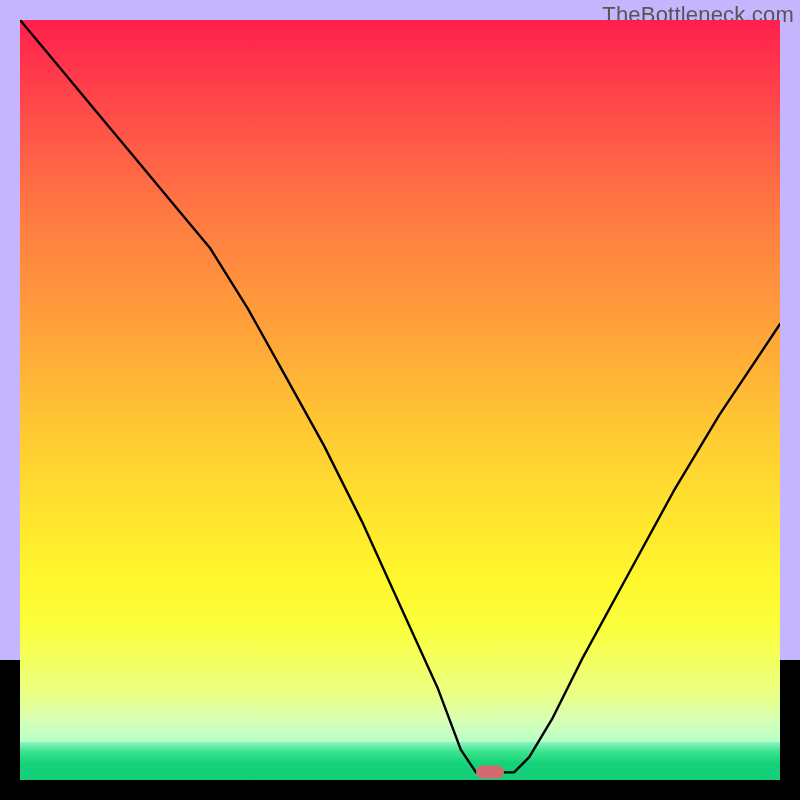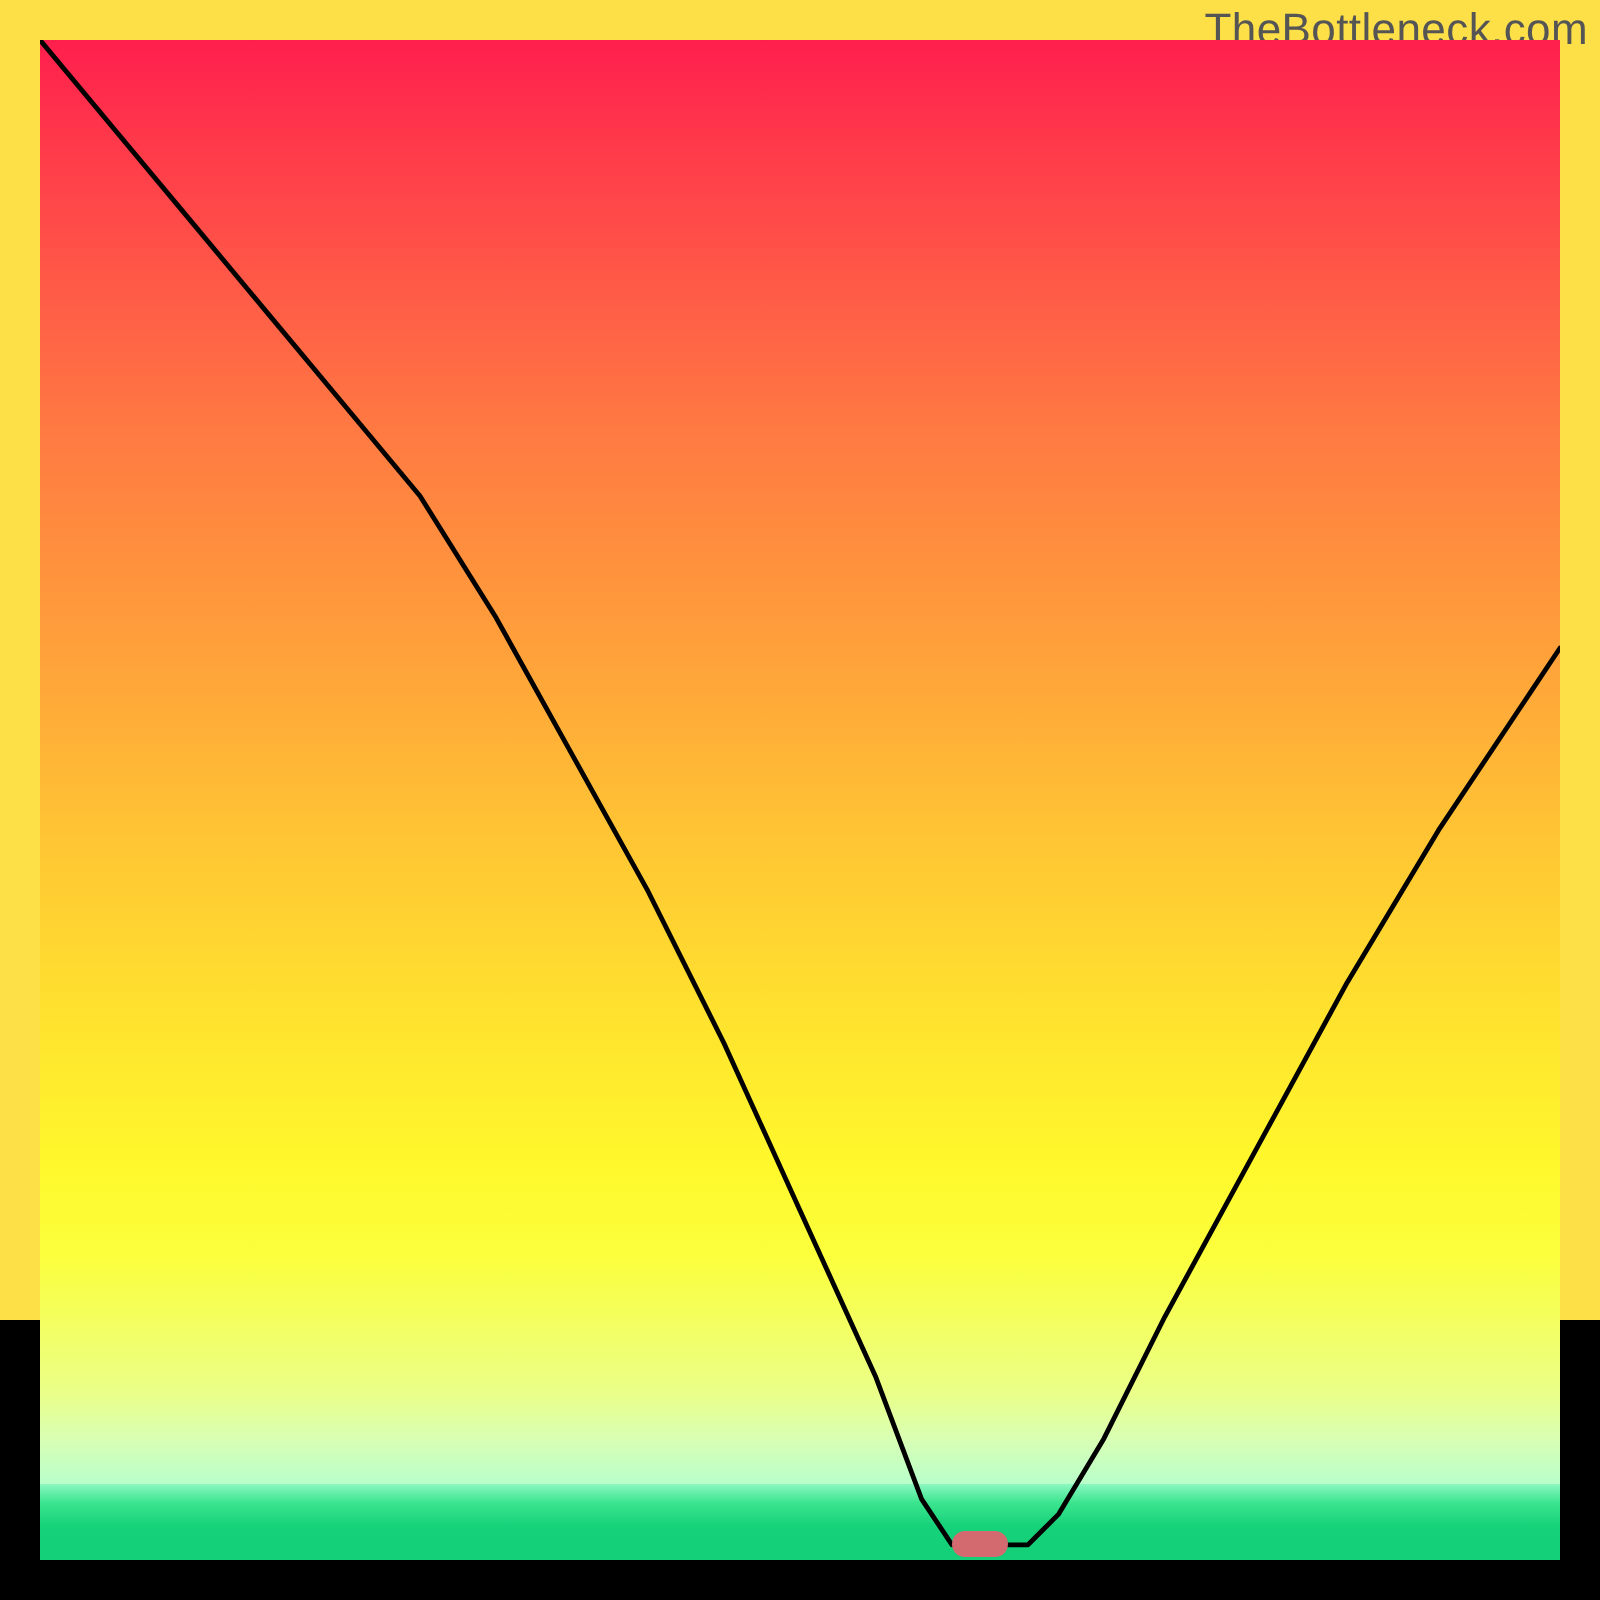--- a/index.html
+++ b/index.html
@@ -10,21 +10,21 @@
     background: #000;
     overflow: hidden;
     font-family: Arial, Helvetica, sans-serif;
   }
   .frame {
     position: absolute;
     left: 0;
     top: 0;
     width: 800px;
     height: 660px;
-    background: #fde047;
+    background: #c4b5fd;
   }
   .plot {
     position: absolute;
     left: 20px;
     top: 20px;
     width: 760px;
     height: 760px;
     overflow: hidden;
   }
   .gradient-red-yellow {

